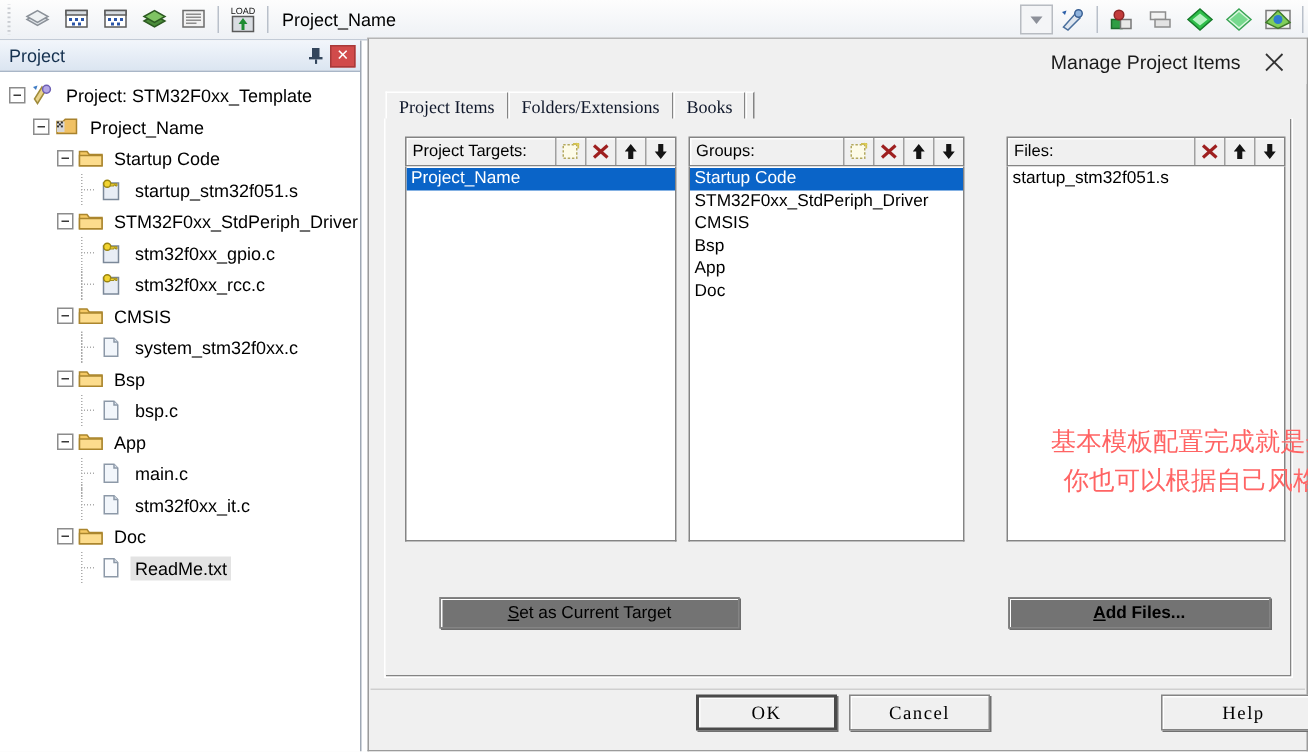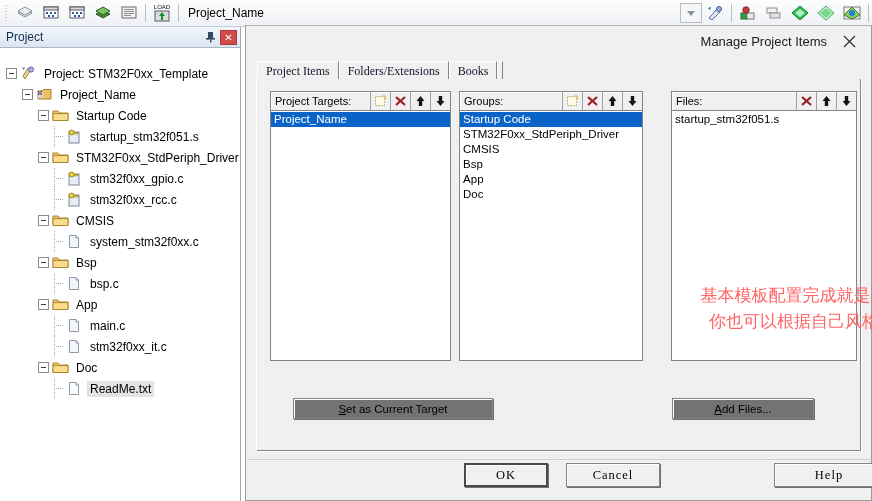--- a/index.html
+++ b/index.html
@@ -38,21 +38,21 @@
   }
   .proj-header {
     height: 21px; background: linear-gradient(#f2f6fb, #dbe5f1);
     border-bottom: 1px solid #a9b6c7;
     display: flex; align-items: center; padding: 0 3px 0 6px;
   }
   .proj-title { font-size: 12px; color: #15314f; flex: 1; }
   .pin-btn { width: 16px; height: 16px; display: flex; align-items: center; justify-content: center; font-size: 12px; color: #23384f; }
   .close-btn-red { width: 17px; height: 15px; background: #d14b4b; border: 1px solid #a83a3a;
                    color: #fff; font-size: 10px; display: flex; align-items: center; justify-content: center; margin-left: 2px; }
-  .tree { position: absolute; top: 22px; left: 0; right: 0; bottom: 0; overflow: hidden; padding-top: 14px; }
+  .tree { position: absolute; top: 22px; left: 0; right: 0; bottom: 0; overflow: hidden; padding-top: 4px; }
   .trow { display: flex; align-items: center; height: 21px; font-size: 12px; color: #000; white-space: nowrap; }
   .trow.sel .tlabel { background: #e3e3e3; }
   .tlabel { padding: 1px 3px; }
   .expander { width: 11px; height: 11px; border: 1px solid #8c8c8c; background: #fff;
               position: relative; margin-right: 3px; flex: 0 0 auto; }
   .expander:before { content: ""; position: absolute; left: 2px; top: 4px; width: 5px; height: 1px; background: #3a3a3a; }
   .spacer { flex: 0 0 auto; }
   .ico { width: 17px; height: 15px; margin-right: 4px; flex: 0 0 auto; position: relative; }
 
   
@@ -565,24 +565,24 @@
 
     <div class="annot">
       <div>基本模板配置完成就是这样子</div>
       <div>你也可以根据自己风格修改</div>
     </div>
 
     <div class="act-btn" style="left:47px; top:372px; width:200px;">
       <span><u>S</u><span>et as Current Target</span></span>
     </div>
 
-    <div class="act-btn" style="left:426px; top:372px; width:142px;">
+    <div class="act-btn" style="left:426px; top:372px; width:175px;font-weight:bold;">
       <span><u>A</u><span>dd Files...</span></span>
     </div>
 
     <div class="dlg-bottomline"></div>
 
-    <div class="foot-btn default" style="left:218px; top:437px; width:84px;">OK</div>
+    <div class="foot-btn default" style="left:218px; top:437px; width:94px;">OK</div>
     <div class="foot-btn" style="left:320px; top:437px; width:94px;">Cancel</div>
     <div class="foot-btn" style="left:528px; top:437px; width:110px;">Help</div>
   </div>
 
 </div>
 
 </body></html>

